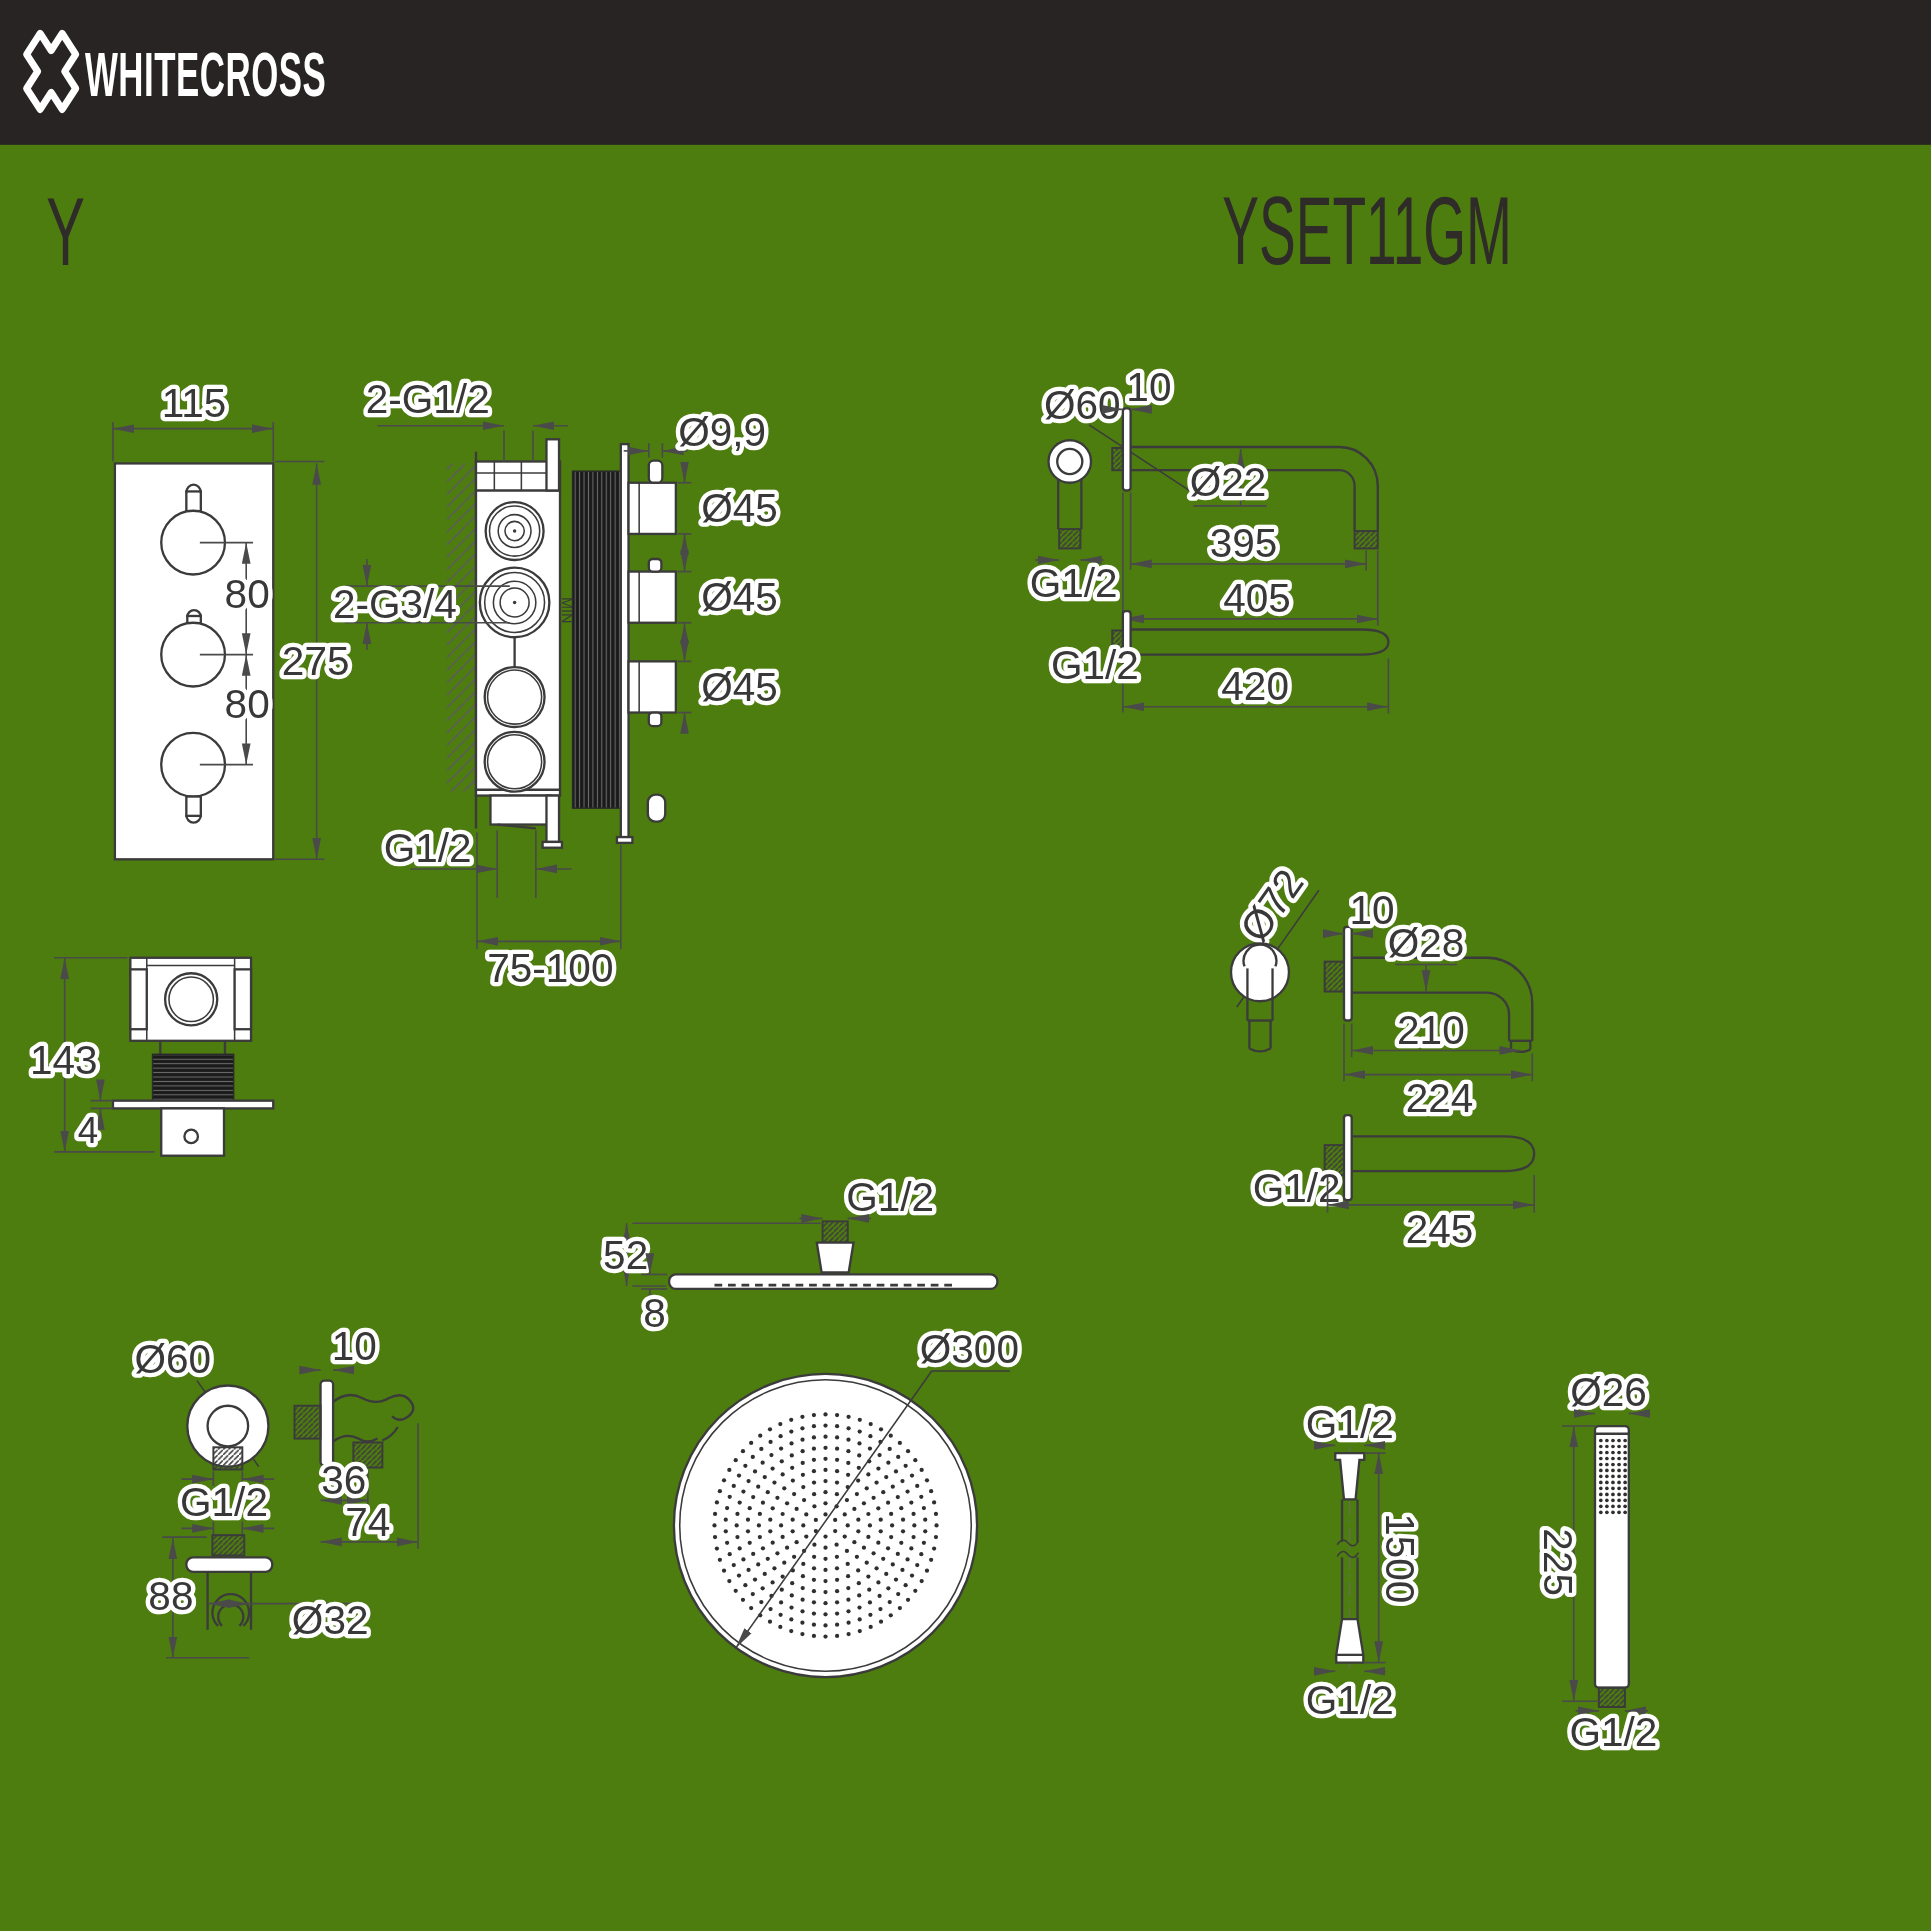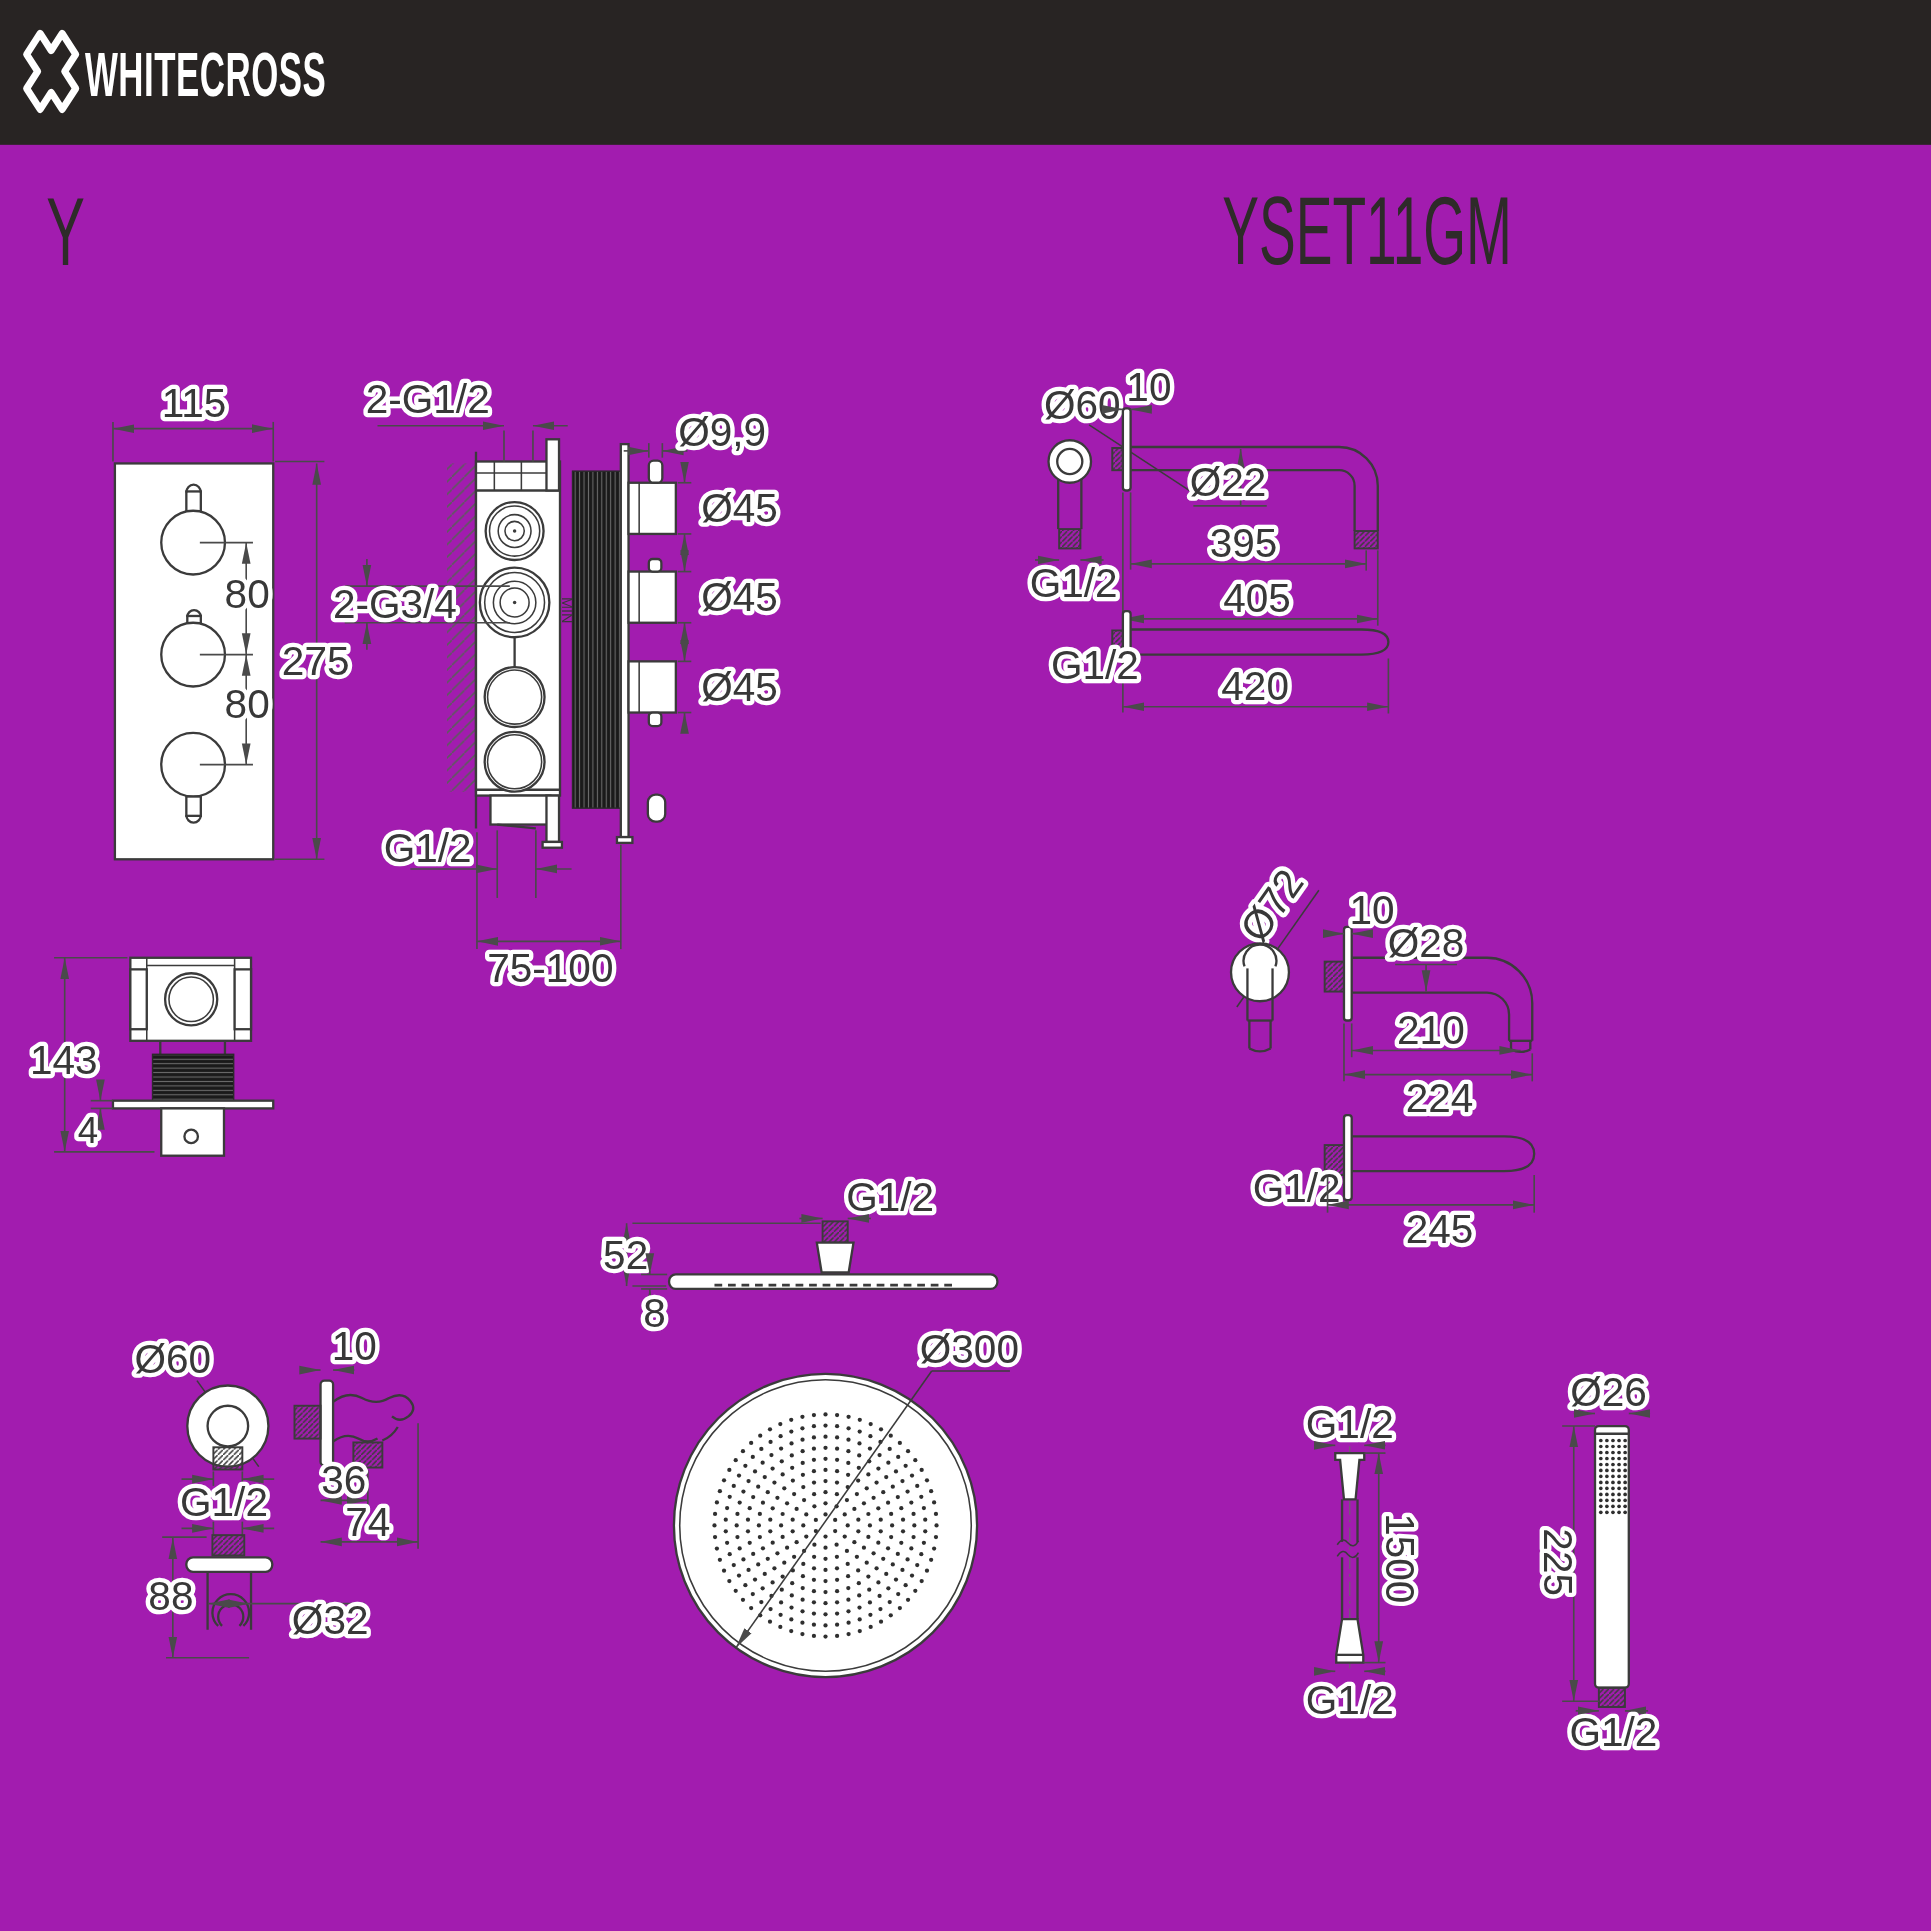--- a/index.html
+++ b/index.html
@@ -1,16 +1,16 @@
 <!DOCTYPE html>
 <html><head>
 <meta charset="utf-8">
 <style>
   html,body{margin:0;padding:0;background:#ffffff;}
-  .page{position:relative;width:1931px;height:1931px;background:#a21caf;font-family:"Liberation Sans",sans-serif;overflow:hidden;}
+  .page{position:relative;width:1931px;height:1931px;background:#4d7c0f;font-family:"Liberation Sans",sans-serif;overflow:hidden;}
   svg{display:block;}
   .lbl{font-family:"Liberation Sans",sans-serif;font-size:42px;fill:#383838;text-anchor:middle;
        paint-order:stroke;stroke:#ffffff;stroke-width:9px;stroke-linejoin:round;}
   .sm{font-size:38px;}
   .tiny{font-size:15px;stroke-width:0;}
   .ttl{font-family:"Liberation Sans",sans-serif;font-size:100px;fill:#2e2b29;}
   .brand{font-family:"Liberation Sans",sans-serif;font-size:66px;font-weight:bold;fill:#ffffff;letter-spacing:1px;}
   .ln{fill:none;stroke:#3b3b3b;stroke-width:2.4;}
   .lnf{fill:#ffffff;stroke:#3b3b3b;stroke-width:2.4;}
   .thin{fill:none;stroke:#3b3b3b;stroke-width:1.6;}

